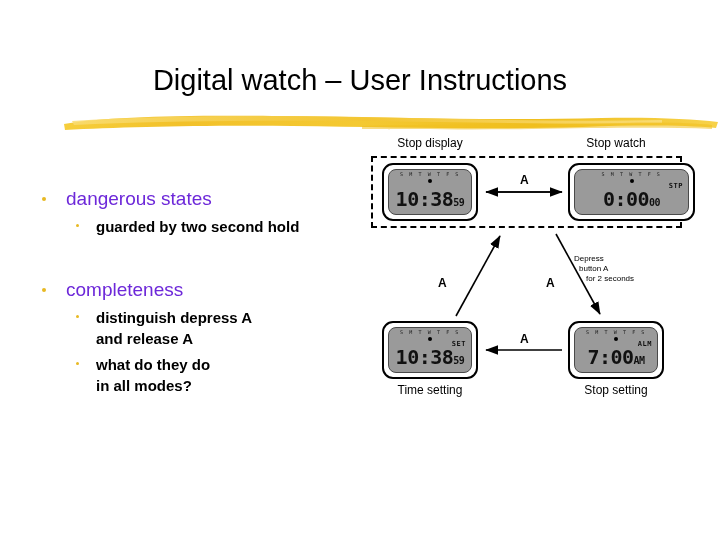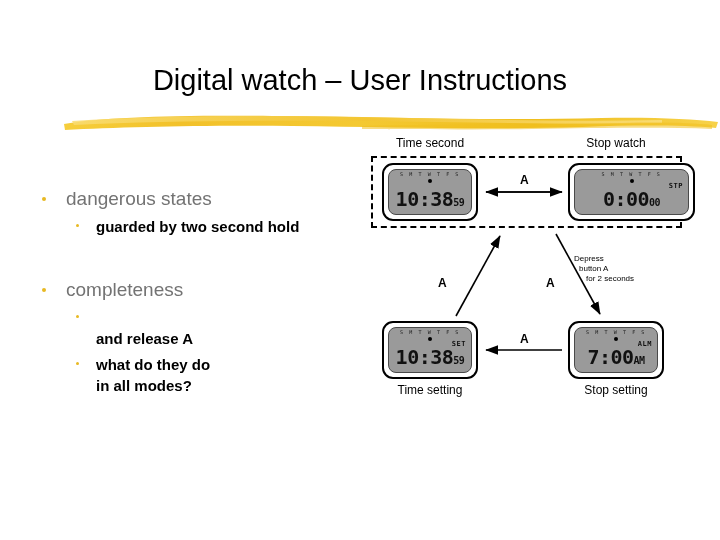--- a/index.html
+++ b/index.html
@@ -15,21 +15,21 @@
     position:absolute;left:0;top:64px;width:720px;
     text-align:center;font-size:29px;color:#000;
     letter-spacing:0px;white-space:nowrap;
   }
   
   .brush-wrap{position:absolute;left:62px;top:112px;width:658px;height:22px;}
   .brush{position:absolute;left:0;top:0;width:100%;height:100%;}
 
   
   .bullets{position:absolute;left:28px;top:186px;width:350px;}
-  .b1{position:relative;padding-left:38px;font-size:19px;color:#737373;line-height:26px;margin-bottom:4px;}
+  .b1{position:relative;padding-left:38px;font-size:19px;color:#6d28d9;line-height:26px;margin-bottom:4px;}
   .b1 .dot{
     position:absolute;left:14px;top:11px;width:4px;height:4px;
     background:#E8B923;border-radius:50%;
   }
   .b2{position:relative;padding-left:68px;font-size:15px;color:#000;line-height:21px;font-weight:bold;}
   .b2 .dot{
     position:absolute;left:48px;top:8px;width:3px;height:3px;
     background:#E8B923;border-radius:50%;
   }
   .grp2{margin-top:40px;}
@@ -143,21 +143,21 @@
       <span>guarded by two second hold</span>
     </div>
 
     <div class="b1 grp2">
       <span class="dot"></span>
       <span>completeness</span>
     </div>
 
     <div class="b2">
       <span class="dot"></span>
-      <br>
+      <span>distinguish depress A</span><br>
       <span>and release A</span>
     </div>
 
     <div class="b2">
       <span class="dot"></span>
       <span>what do they do</span><br>
       <span>in all modes?</span>
     </div>
 
   </div>
@@ -180,21 +180,21 @@
 
       <line x1="202" y1="214" x2="126" y2="214" stroke="#000" stroke-width="1.6" marker-end="url(#ah)"></line>
 
       <line x1="96" y1="180" x2="140" y2="100" stroke="#000" stroke-width="1.6" marker-end="url(#ah)"></line>
 
       <line x1="196" y1="98" x2="240" y2="178" stroke="#000" stroke-width="1.6" marker-end="url(#ah)"></line>
     </svg>
 
     <div class="dashbox"></div>
 
-    <div class="cap cap-td">Time second</div>
+    <div class="cap cap-td">Stop display</div>
     <div class="cap cap-sw">Stop watch</div>
     <div class="cap cap-ts">Time setting</div>
     <div class="cap cap-al">Stop setting</div>
 
     <div class="watch w-td">
       <div class="case"></div>
       <div class="lcd">
         <div class="days">S M T W T F S</div>
         <div class="pip"></div>
         <div class="mode"></div>

